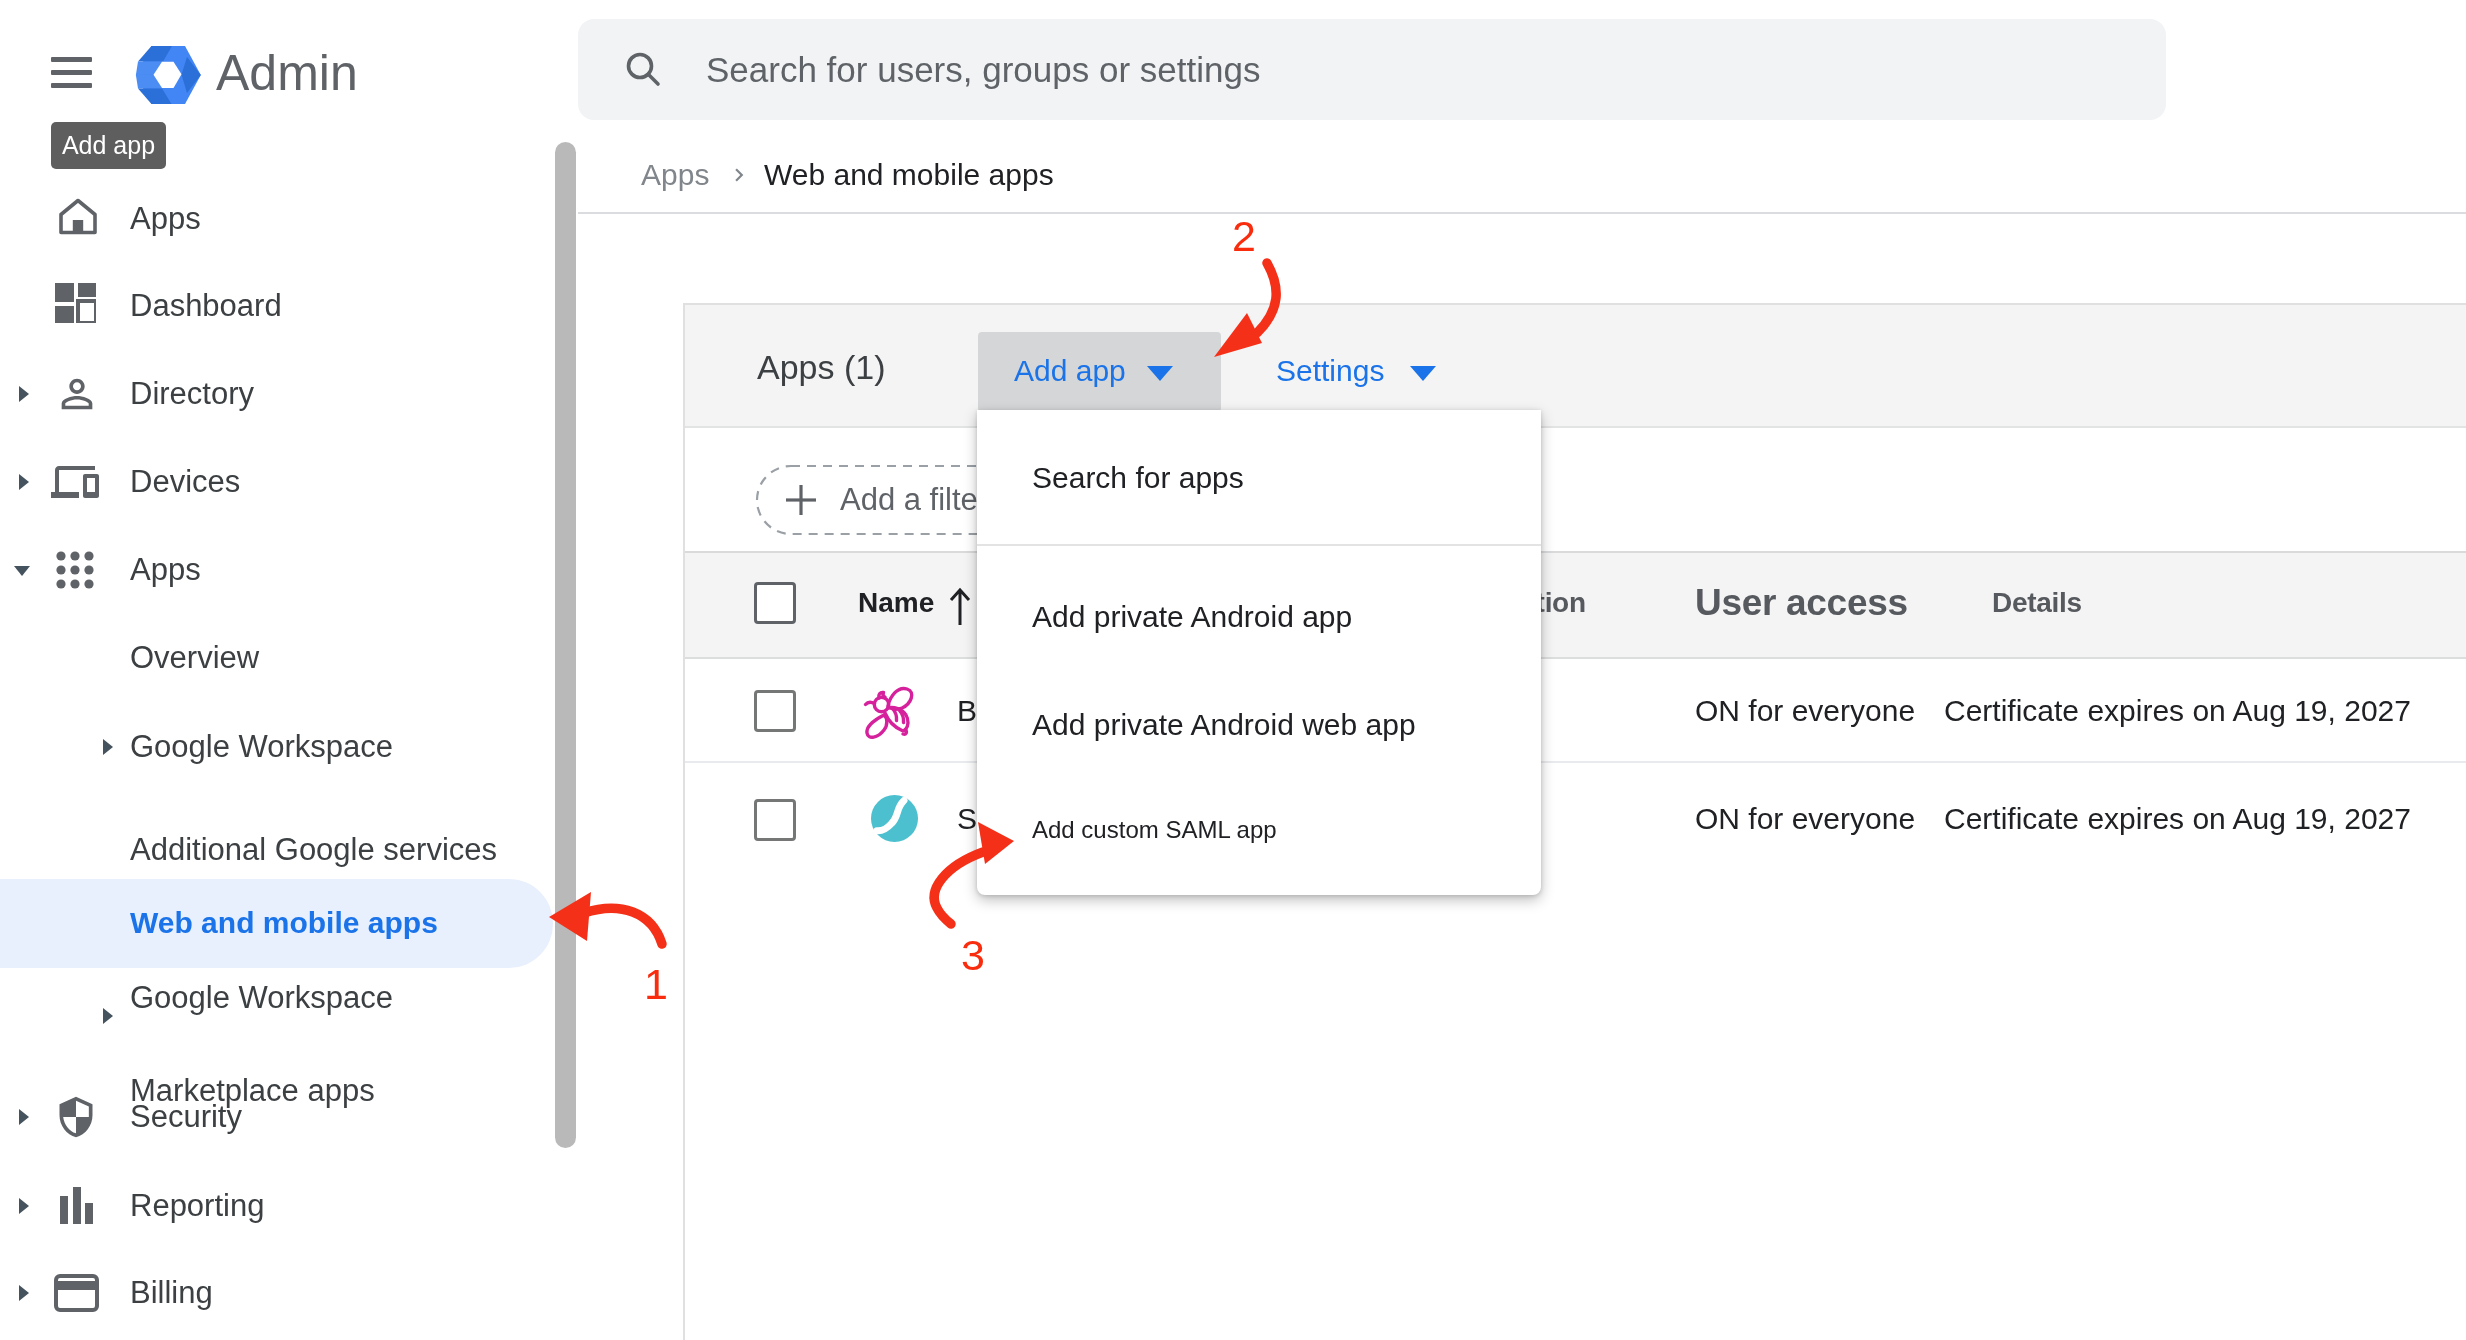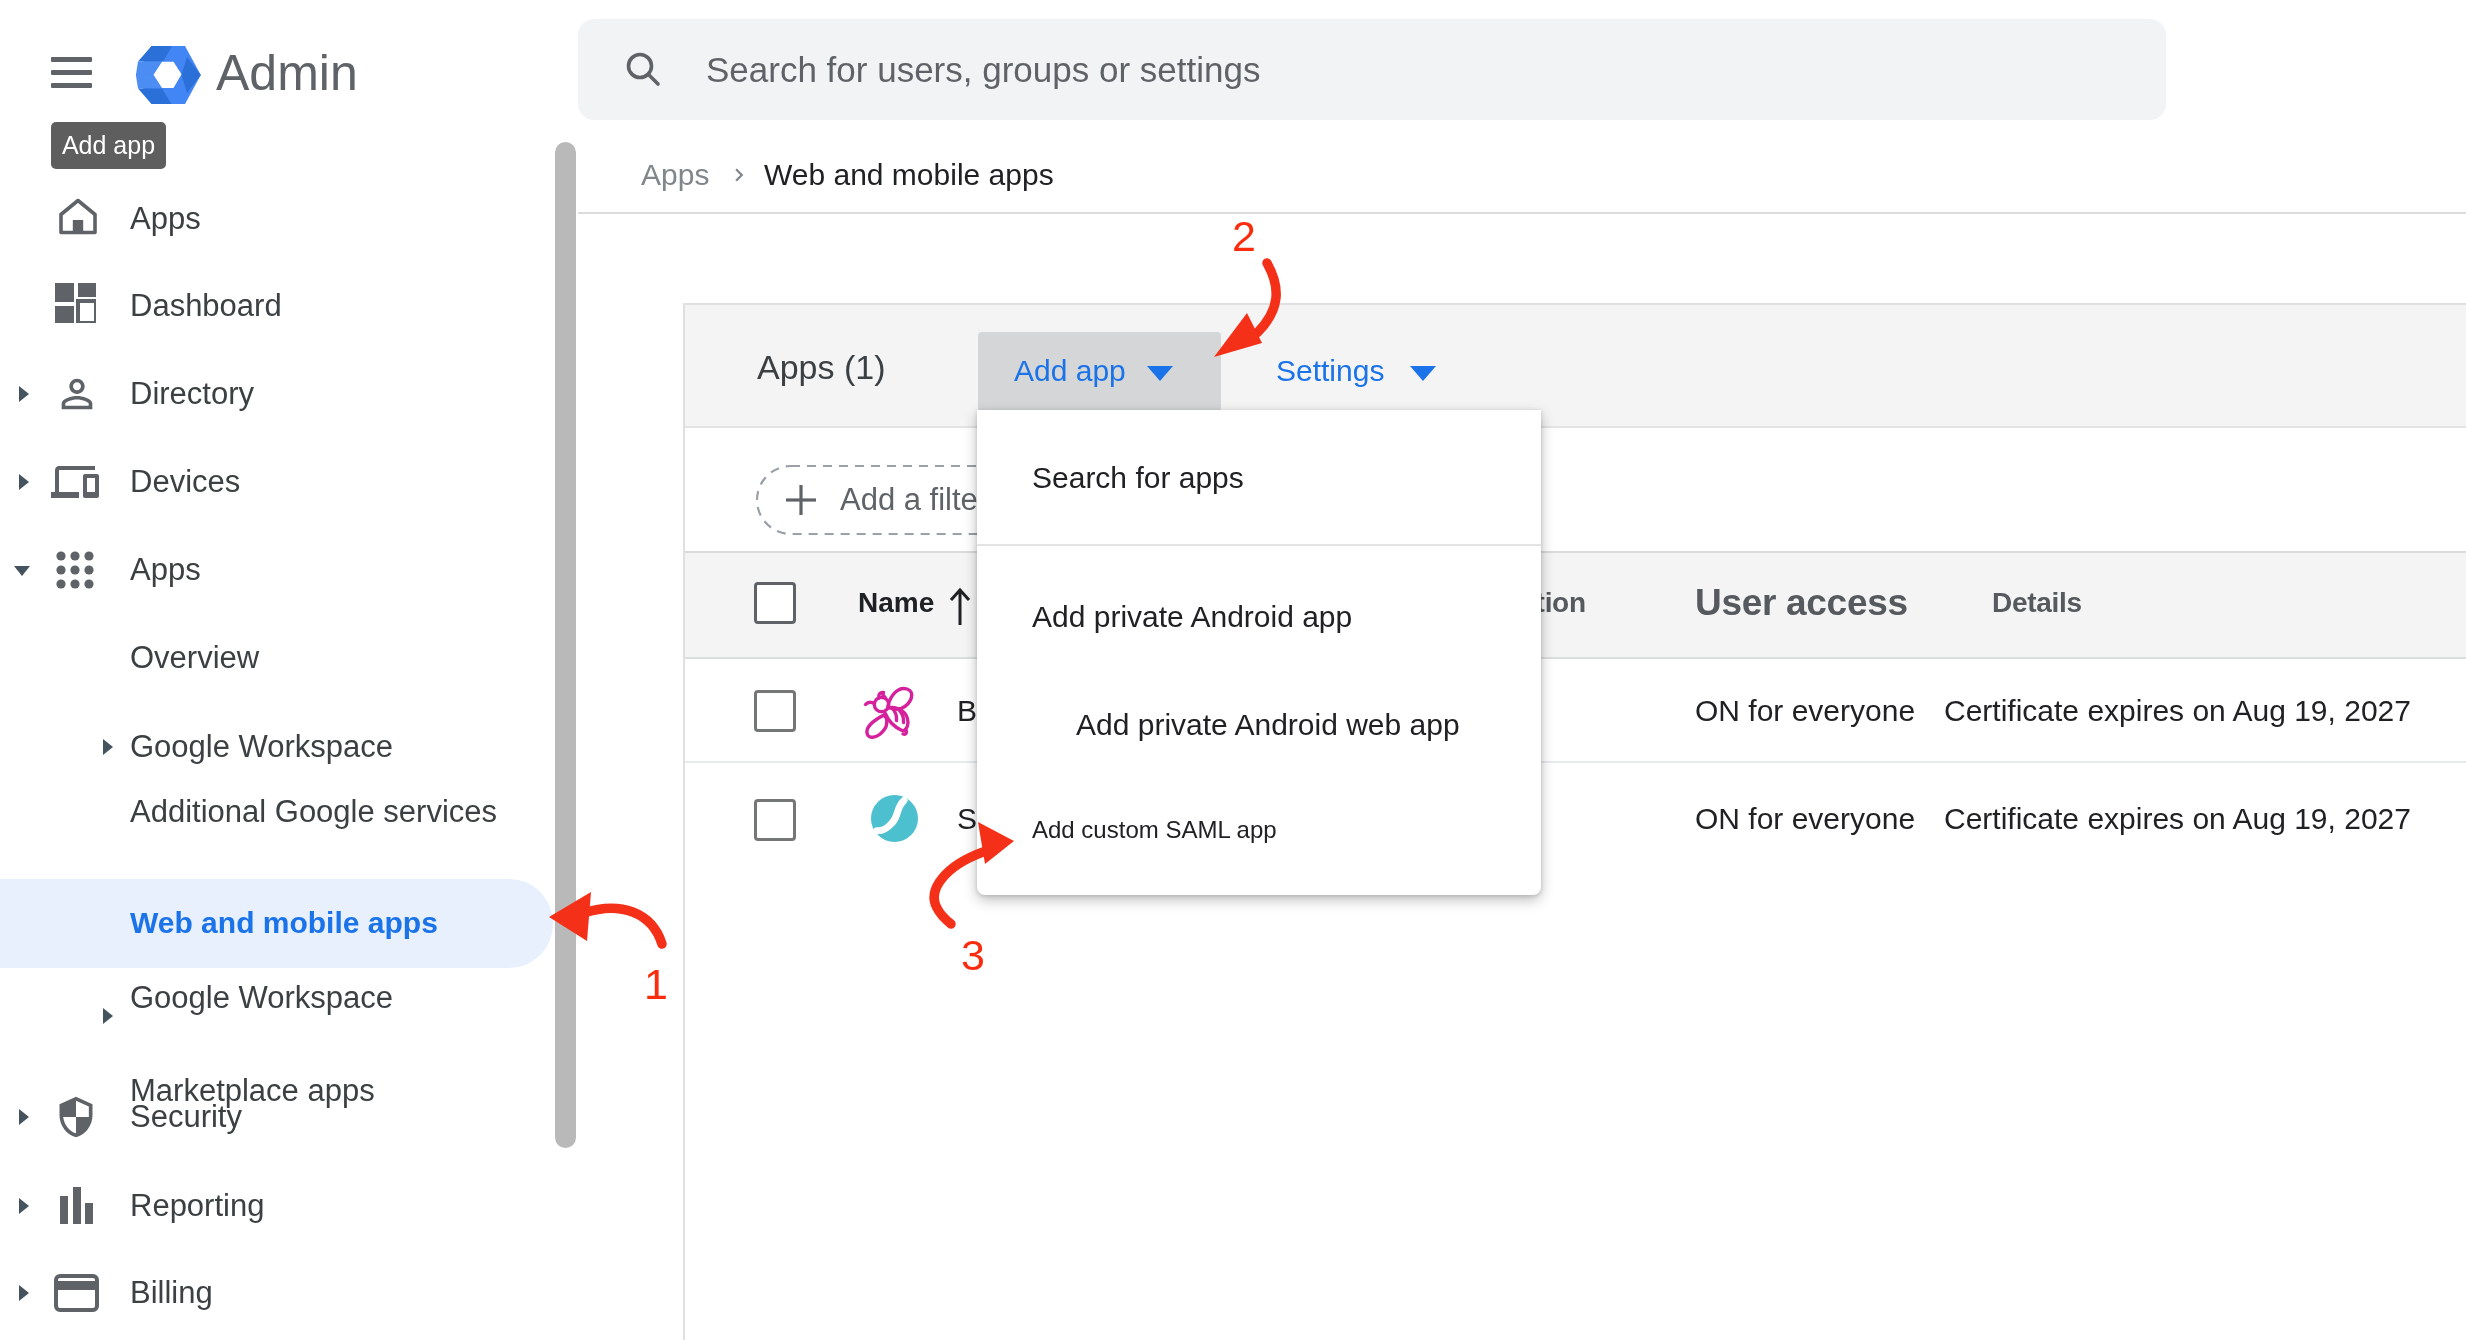--- a/index.html
+++ b/index.html
@@ -94,21 +94,21 @@
 
 <div class="abs" style="left:0;top:879px;width:553px;height:89px;background:#e8f0fe;border-radius:0 44px 44px 0;"></div>
 
 <div class="vc navtxt" style="left:130px;top:219px;">Apps</div>
 <div class="vc navtxt" style="left:130px;top:306px;">Dashboard</div>
 <div class="vc navtxt" style="left:130px;top:394px;">Directory</div>
 <div class="vc navtxt" style="left:130px;top:482px;">Devices</div>
 <div class="vc navtxt" style="left:130px;top:570px;">Apps</div>
 <div class="vc navtxt" style="left:130px;top:658px;">Overview</div>
 <div class="vc navtxt" style="left:130px;top:747px;">Google Workspace</div>
-<div class="vc navtxt" style="left:130px;top:812px;">Additional Google services</div>
+<div class="vc navtxt" style="left:130px;top:850px;">Additional Google services</div>
 <div class="vc" style="left:130px;top:923px;font-size:30px;color:#1a73e8;font-weight:bold;">Web and mobile apps</div>
 <div class="vc navtxt" style="left:130px;top:998px;">Google Workspace</div>
 <div class="vc navtxt" style="left:130px;top:1074px;margin-top:17px;">Marketplace apps</div>
 <div class="vc navtxt" style="left:130px;top:1117px;">Security</div>
 <div class="vc navtxt" style="left:130px;top:1206px;">Reporting</div>
 <div class="vc navtxt" style="left:130px;top:1293px;">Billing</div>
 
 <div class="abs" style="left:555px;top:142px;width:21px;height:1006px;background:#b9b9b9;border-radius:11px;"></div>
 
 <div class="vc" style="left:641px;top:175px;font-size:30px;color:#80868b;">Apps</div>
@@ -173,21 +173,21 @@
   <path d="M33 5.5 C24.5 13.5, 28.5 20.5, 20.5 28.5 C16 33.5, 11 36.2, 6 35.8" fill="none" stroke="#fff" stroke-width="7" stroke-linecap="round"></path>
 </svg>
 <div class="vc" style="left:957px;top:819px;font-size:30px;color:#202124;">S</div>
 <div class="vc" style="left:1695px;top:819px;font-size:30px;color:#202124;">ON for everyone</div>
 <div class="vc" style="left:1944px;top:819px;font-size:30px;color:#202124;">Certificate expires on Aug 19, 2027</div>
 
 <div class="abs" style="left:977px;top:410px;width:564px;height:485px;background:#fff;border-radius:0 0 8px 8px;box-shadow:0 5px 14px rgba(0,0,0,0.25), 0 1px 4px rgba(0,0,0,0.15);"></div>
 <div class="vc" style="left:1032px;top:478px;font-size:30px;color:#202124;z-index:5;">Search for apps</div>
 <div class="abs" style="left:977px;top:544px;width:564px;height:2px;background:#e3e3e3;z-index:5;"></div>
 <div class="vc" style="left:1032px;top:617px;font-size:30px;color:#202124;z-index:5;">Add private Android app</div>
-<div class="vc" style="left:1032px;top:725px;font-size:30px;color:#202124;z-index:5;margin-left:44px;">Add private Android web app</div>
+<div class="vc" style="left:1032px;top:725px;font-size:30px;color:#202124;z-index:5;">Add private Android web app</div>
 <div class="vc" style="left:1032px;top:830px;font-size:24px;color:#202124;z-index:5;">Add custom SAML app</div>
 
 <svg class="abs" style="left:0;top:0;z-index:10;" width="2466" height="1340" viewBox="0 0 2466 1340">
   <g fill="none" stroke="#f53018" stroke-width="9.5" stroke-linecap="round">
     <path d="M584 913 C620 901, 652 912, 662 944"></path>
     <path d="M1267 263 C1281 288, 1280 310, 1257 333"></path>
     <path d="M983 852 C945 866, 927 890, 937 908 C940 914, 946 920, 951 924"></path>
   </g>
   <g fill="#f53018">
     <polygon points="549,917 591,892 587,941"></polygon>

